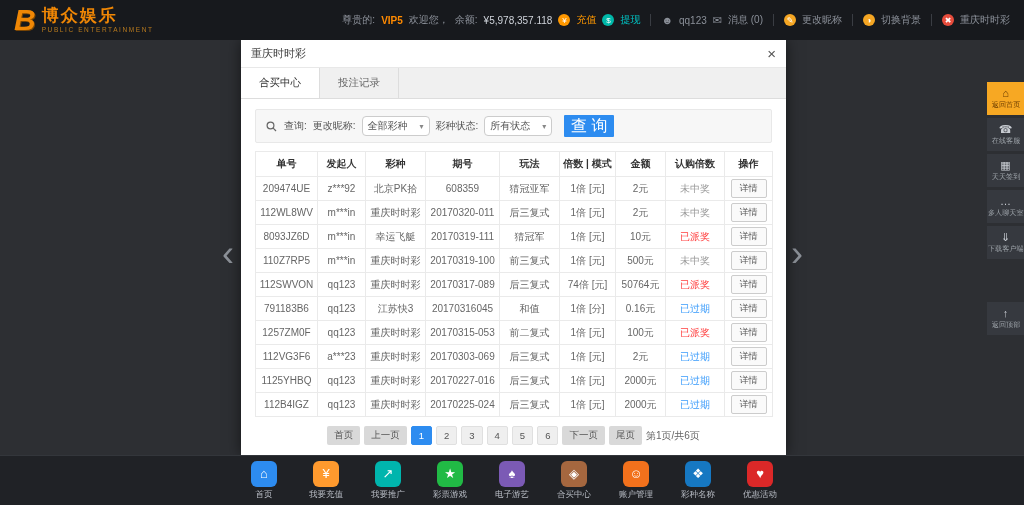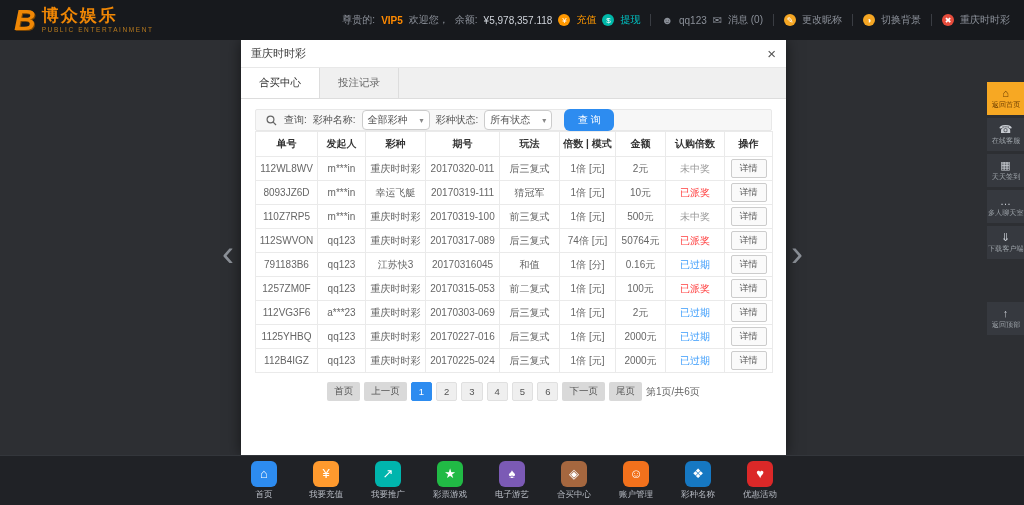--- a/index.html
+++ b/index.html
@@ -38,30 +38,30 @@
            box-shadow:0 0 14px rgba(0,0,0,.55); z-index:4; }
   .modal-header { height:28px; display:flex; align-items:center; justify-content:space-between;
                   padding:0 10px; border-bottom:1px solid #e8e8e8; }
   .modal-title { font-size:11px; color:#444; }
   .modal-close { font-size:15px; color:#555; cursor:pointer; line-height:1; }
   .tabbar { height:31px; background:#f0f0f0; border-bottom:1px solid #ddd; display:flex; align-items:stretch; }
   .tab { padding:0 18px; display:flex; align-items:center; font-size:10.5px; color:#666;
          border-right:1px solid #ddd; cursor:pointer; }
   .tab.active { background:#fff; color:#333; }
   .modal-body { padding:10px 14px 8px; }
-  .filter-bar { height:22px; background:#f7f7f7; border:1px solid #e8e8e8; border-radius:2px;
+  .filter-bar { height:34px; background:#f7f7f7; border:1px solid #e8e8e8; border-radius:2px;
                 display:flex; align-items:center; gap:6px; padding:0 10px; font-size:10px; color:#555;
-                }
+                margin-bottom:8px; }
   .search-icon { display:inline-flex; margin-right:1px; }
   .fake-select { display:inline-flex; align-items:center; justify-content:space-between; min-width:68px;
                  height:20px; border:1px solid #ccc; background:#fff; border-radius:4px; padding:0 5px;
                  font-size:10px; color:#555; cursor:pointer; }
   .fake-select .caret { font-size:8px; color:#888; margin-left:6px; }
-  .search-btn { width:50px; height:22px; background:#2d8cf0; border:none; border-radius:6px; color:#fff;
-                font-size:10px; cursor:pointer; margin-left:6px; }
+  .search-btn { width:50px; height:22px; background:#2d8cf0; border:none; border-radius:1px; color:#fff;
+                font-size:16px; cursor:pointer; margin-left:6px; }
   .orders-table { width:100%; border-collapse:collapse; table-layout:fixed; font-size:10px; color:#666; }
   .orders-table th, .orders-table td { border:1px solid #eaeaea; text-align:center; height:24px;
                 padding:0 2px; overflow:hidden; white-space:nowrap; }
   .orders-table th { color:#333; font-weight:bold; height:25px; }
   .detail-btn { border:1px solid #ccc; background:#fafafa; color:#555; border-radius:2px; font-size:9px;
                 padding:2px 8px; cursor:pointer; }
   .pagination { display:flex; align-items:center; justify-content:center; gap:4px; margin-top:9px;
                 font-size:10px; color:#666; }
   .pg-btn { border:none; background:#d9d9d9; color:#555; font-size:9.5px; padding:3px 7px;
             border-radius:2px; cursor:pointer; }
@@ -148,21 +148,21 @@
     <div class="modal-body">
 
       <div class="filter-bar">
         <span class="search-icon">
           <svg width="11" height="11" viewBox="0 0 11 11">
               <circle cx="4.5" cy="4.5" r="3.4" fill="none" stroke="#666" stroke-width="1.2"></circle>
               <line x1="7.2" y1="7.2" x2="10" y2="10" stroke="#666" stroke-width="1.2"></line>
             </svg>
         </span>
         <span>查询:</span>
-        <span>彩种名称:</span>
+        <span>更改昵称:</span>
         <span class="fake-select">
           <span>全部彩种</span>
           <span class="caret">▾</span>
         </span>
         <span>彩种状态:</span>
         <span class="fake-select">
           <span>所有状态</span>
           <span class="caret">▾</span>
         </span>
         <button class="search-btn">查 询</button>
@@ -188,20 +188,31 @@
             <th>期号</th>
             <th>玩法</th>
             <th>倍数 | 模式</th>
             <th>金额</th>
             <th>认购倍数</th>
             <th>操作</th>
           </tr>
         </thead>
         <tbody>
             <tr>
+              <td>209474UE</td>
+              <td>z***92</td>
+              <td>北京PK拾</td>
+              <td>608359</td>
+              <td>猜冠亚军</td>
+              <td>1倍 [元]</td>
+              <td>2元</td>
+              <td style="color: rgb(153, 153, 153);">未中奖</td>
+              <td><button class="detail-btn">详情</button></td>
+            </tr>
+            <tr>
               <td>112WL8WV</td>
               <td>m***in</td>
               <td>重庆时时彩</td>
               <td>20170320-011</td>
               <td>后三复式</td>
               <td>1倍 [元]</td>
               <td>2元</td>
               <td style="color: rgb(153, 153, 153);">未中奖</td>
               <td><button class="detail-btn">详情</button></td>
             </tr>

